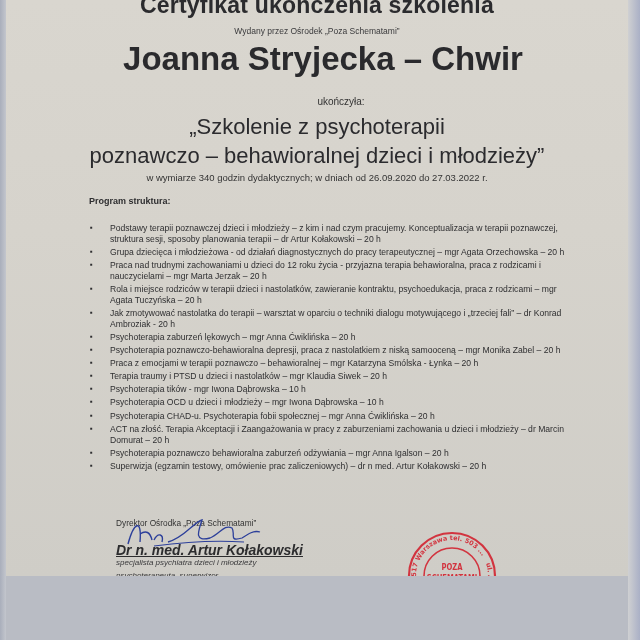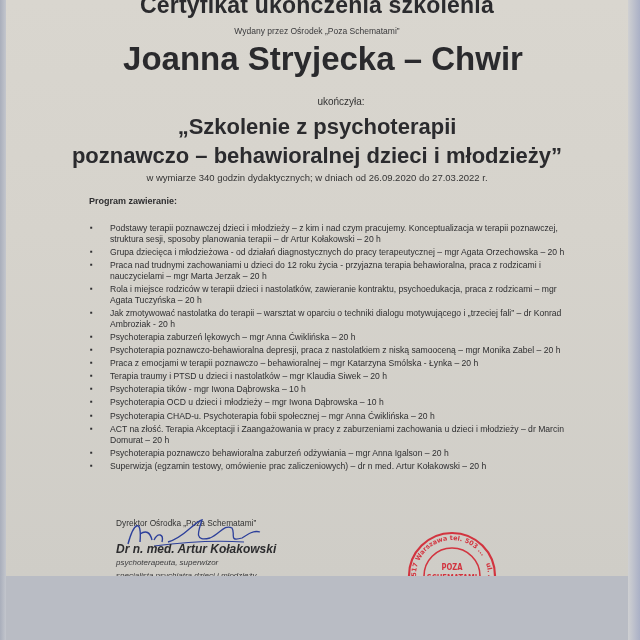--- a/index.html
+++ b/index.html
@@ -35,21 +35,21 @@
     .name {
       position: absolute; top: 40px; left: 0; right: 0;
       font-size: 33px; font-weight: bold; color: #2a2a2d; padding-left: 12px;
     }
     .completed {
       position: absolute; top: 96px; left: 0; right: 0;
       font-size: 10px; color: #333; margin-left: 48px;
     }
     .course {
       position: absolute; top: 112px; left: 0; right: 0;
-      font-size: 22px; font-weight: bold; line-height: 29px; color: #2b2b2e;
+      font-size: 22px; font-weight: normal; line-height: 29px; color: #2b2b2e;
     }
     .hours {
       position: absolute; top: 172px; left: 0; right: 0;
       font-size: 9.5px; color: #333;
     }
     .program {
       position: absolute; top: 196px; left: 62px; width: 520px;
       font-size: 8.6px; line-height: 10.9px; color: #2e2e30;
     }
     .program-heading {
@@ -65,21 +65,21 @@
     .director-block {
       position: absolute; top: 518px; left: 102px; width: 260px;
       font-size: 8.3px; color: #333;
     }
     .director-label { margin-left: 8px; }
     .signature {
       position: absolute; top: 512px; left: 118px; width: 140px; height: 40px;
     }
     .director-name {
       position: absolute; top: 542px; left: 110px;
-      font-size: 12px; font-weight: bold; font-style: italic; color: #2c2c2e;
+      font-size: 14px; font-weight: bold; font-style: italic; color: #2c2c2e; text-decoration: underline;
     }
     .director-titles {
       position: absolute; top: 556px; left: 110px;
       font-size: 8px; font-style: italic; line-height: 13px; color: #3a3a3c;
     }
     .registry {
       position: absolute; top: 626px; left: 62px;
       font-size: 8.6px; color: #333;
     }
     .place-date {
@@ -106,21 +106,21 @@
   <div class="issued center">Wydany przez Ośrodek „Poza Schematami”</div>
   <div class="name center">Joanna Stryjecka – Chwir</div>
   <div class="completed center">ukończyła:</div>
   <div class="course center">
     <div>„Szkolenie z psychoterapii</div>
     <div>poznawczo – behawioralnej dzieci i młodzieży”</div>
   </div>
   <div class="hours center">w wymiarze 340 godzin dydaktycznych; w dniach od 26.09.2020 do 27.03.2022 r.</div>
 
   <div class="program">
-    <div class="program-heading">Program zawieranie:</div>
+    <div class="program-heading">Program struktura:</div>
     <ul>
       <li>Podstawy terapii poznawczej dzieci i młodzieży – z kim i nad czym pracujemy. Konceptualizacja w terapii poznawczej, struktura sesji, sposoby planowania terapii  – dr Artur Kołakowski – 20 h</li>
       <li>Grupa dziecięca i młodzieżowa - od działań diagnostycznych do pracy terapeutycznej – mgr Agata Orzechowska – 20 h</li>
       <li>Praca nad trudnymi zachowaniami u dzieci do 12 roku życia - przyjazna terapia behawioralna, praca z rodzicami i nauczycielami – mgr Marta Jerzak – 20 h</li>
       <li>Rola i miejsce rodziców w terapii dzieci i nastolatków, zawieranie kontraktu, psychoedukacja, praca z rodzicami – mgr Agata Tuczyńska – 20 h</li>
       <li>Jak zmotywować nastolatka do terapii – warsztat w oparciu o techniki dialogu motywującego  i „trzeciej fali” – dr Konrad Ambroziak  - 20 h</li>
       <li>Psychoterapia zaburzeń lękowych – mgr Anna Ćwiklińska – 20 h</li>
       <li>Psychoterapia poznawczo-behawioralna depresji, praca z nastolatkiem z niską samooceną – mgr Monika Zabel – 20 h</li>
       <li>Praca z emocjami w terapii poznawczo – behawioralnej – mgr Katarzyna Smólska - Łynka – 20 h</li>
       <li>Terapia traumy i PTSD u dzieci i nastolatków – mgr Klaudia Siwek – 20 h</li>
@@ -138,22 +138,22 @@
   </div>
 
   <svg class="signature" viewBox="0 0 140 40">
     <path d="M4 32 C10 10, 18 6, 16 30 M16 22 C22 18, 26 20, 28 28 M30 28 C34 20, 40 22, 38 30" fill="none" stroke="#2c3f9a" stroke-width="1.4"></path>
     <path d="M44 30 C60 26, 70 10, 78 8 C74 20, 70 30, 86 26 C96 22, 100 12, 108 16 C112 22, 104 30, 118 26 C124 22, 130 18, 136 20" fill="none" stroke="#2c3f9a" stroke-width="1.3"></path>
     <path d="M30 34 C60 30, 90 28, 120 30" fill="none" stroke="#2c3f9a" stroke-width="1.2"></path>
   </svg>
 
   <div class="director-name">Dr n. med. Artur Kołakowski</div>
   <div class="director-titles">
+    <div>specjalista psychiatra dzieci i młodzieży</div>
     <div>psychoterapeuta, superwizor</div>
-    <div>specjalista psychiatra dzieci i młodzieży</div>
   </div>
 
   <svg class="stamp" viewBox="0 0 92 92">
     <circle cx="46" cy="46" r="43" fill="none" stroke="#d2343f" stroke-width="2.2"></circle>
     <circle cx="46" cy="46" r="28" fill="none" stroke="#d2343f" stroke-width="1.6"></circle>
     <defs>
       <path id="ringpath" d="M46,46 m-36,0 a36,36 0 1,1 72,0 a36,36 0 1,1 -72,0"></path>
     </defs>
     <text font-size="6.5" fill="#d2343f" font-family="DejaVu Sans, sans-serif" font-weight="bold" transform="rotate(160 46 46)">
       <textPath href="#ringpath">ul. Adama Mickiewicza 8 m. 6, 01-517 Warszawa tel. 503 ...</textPath>

